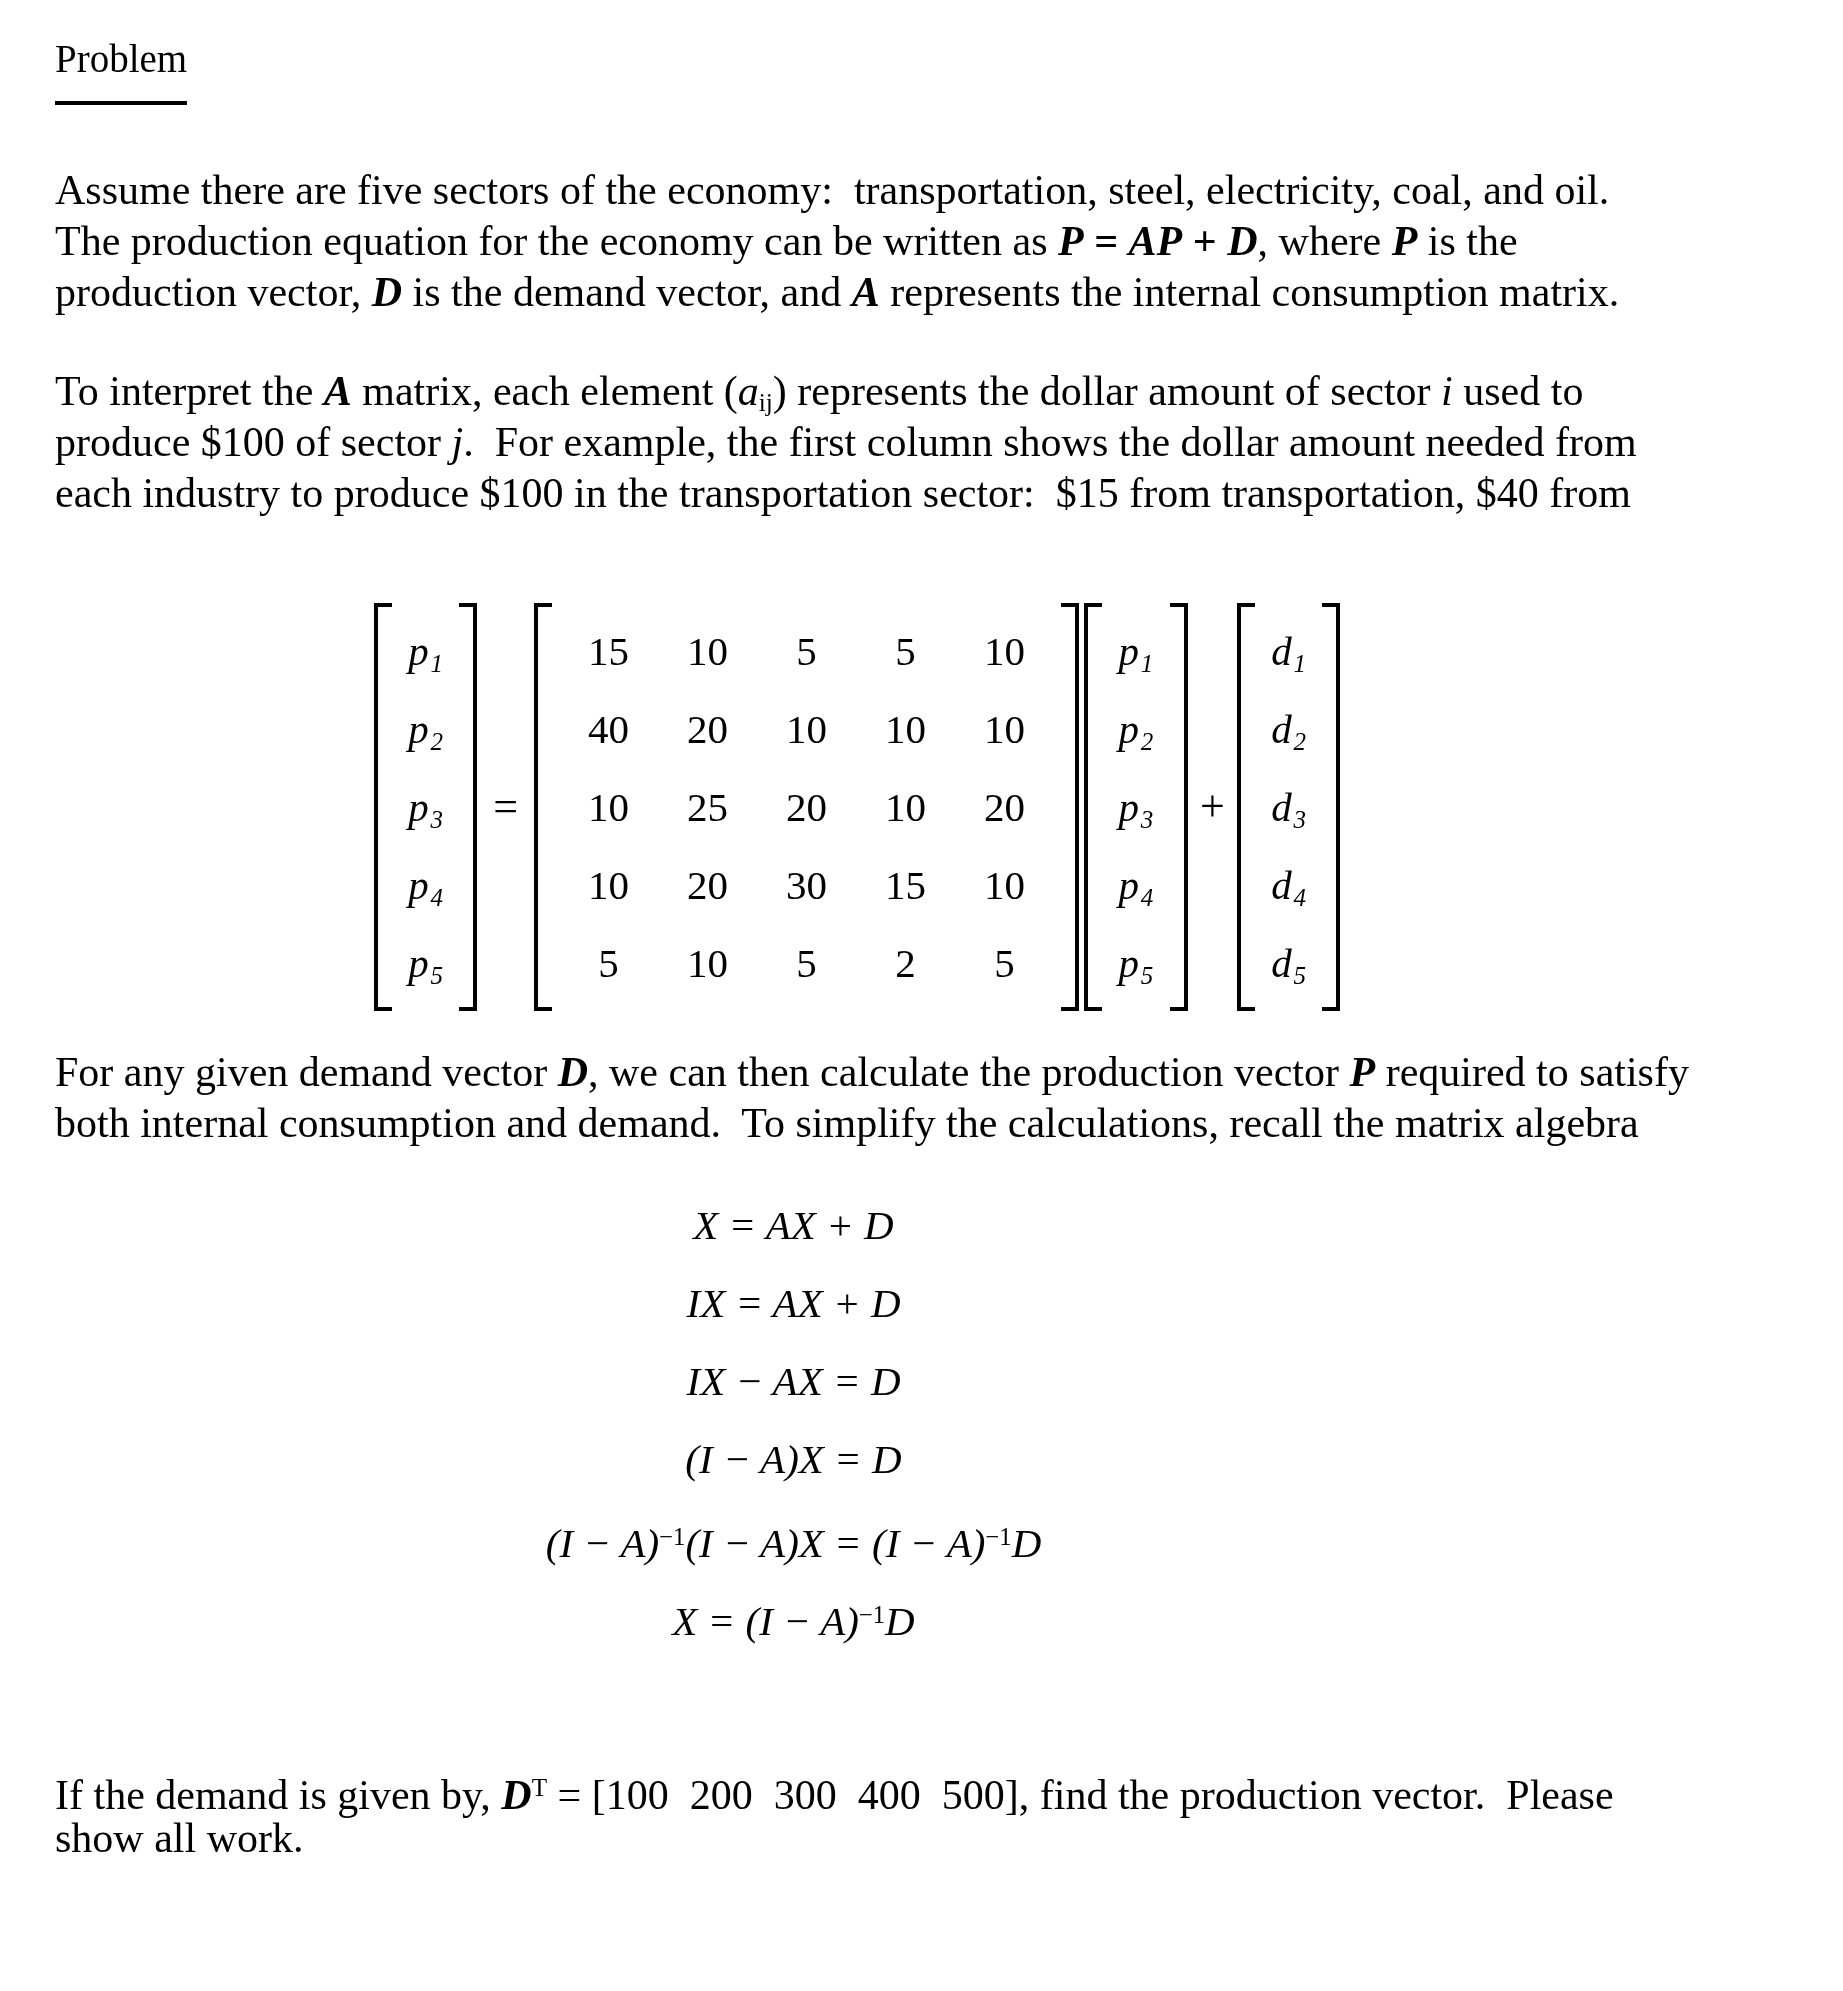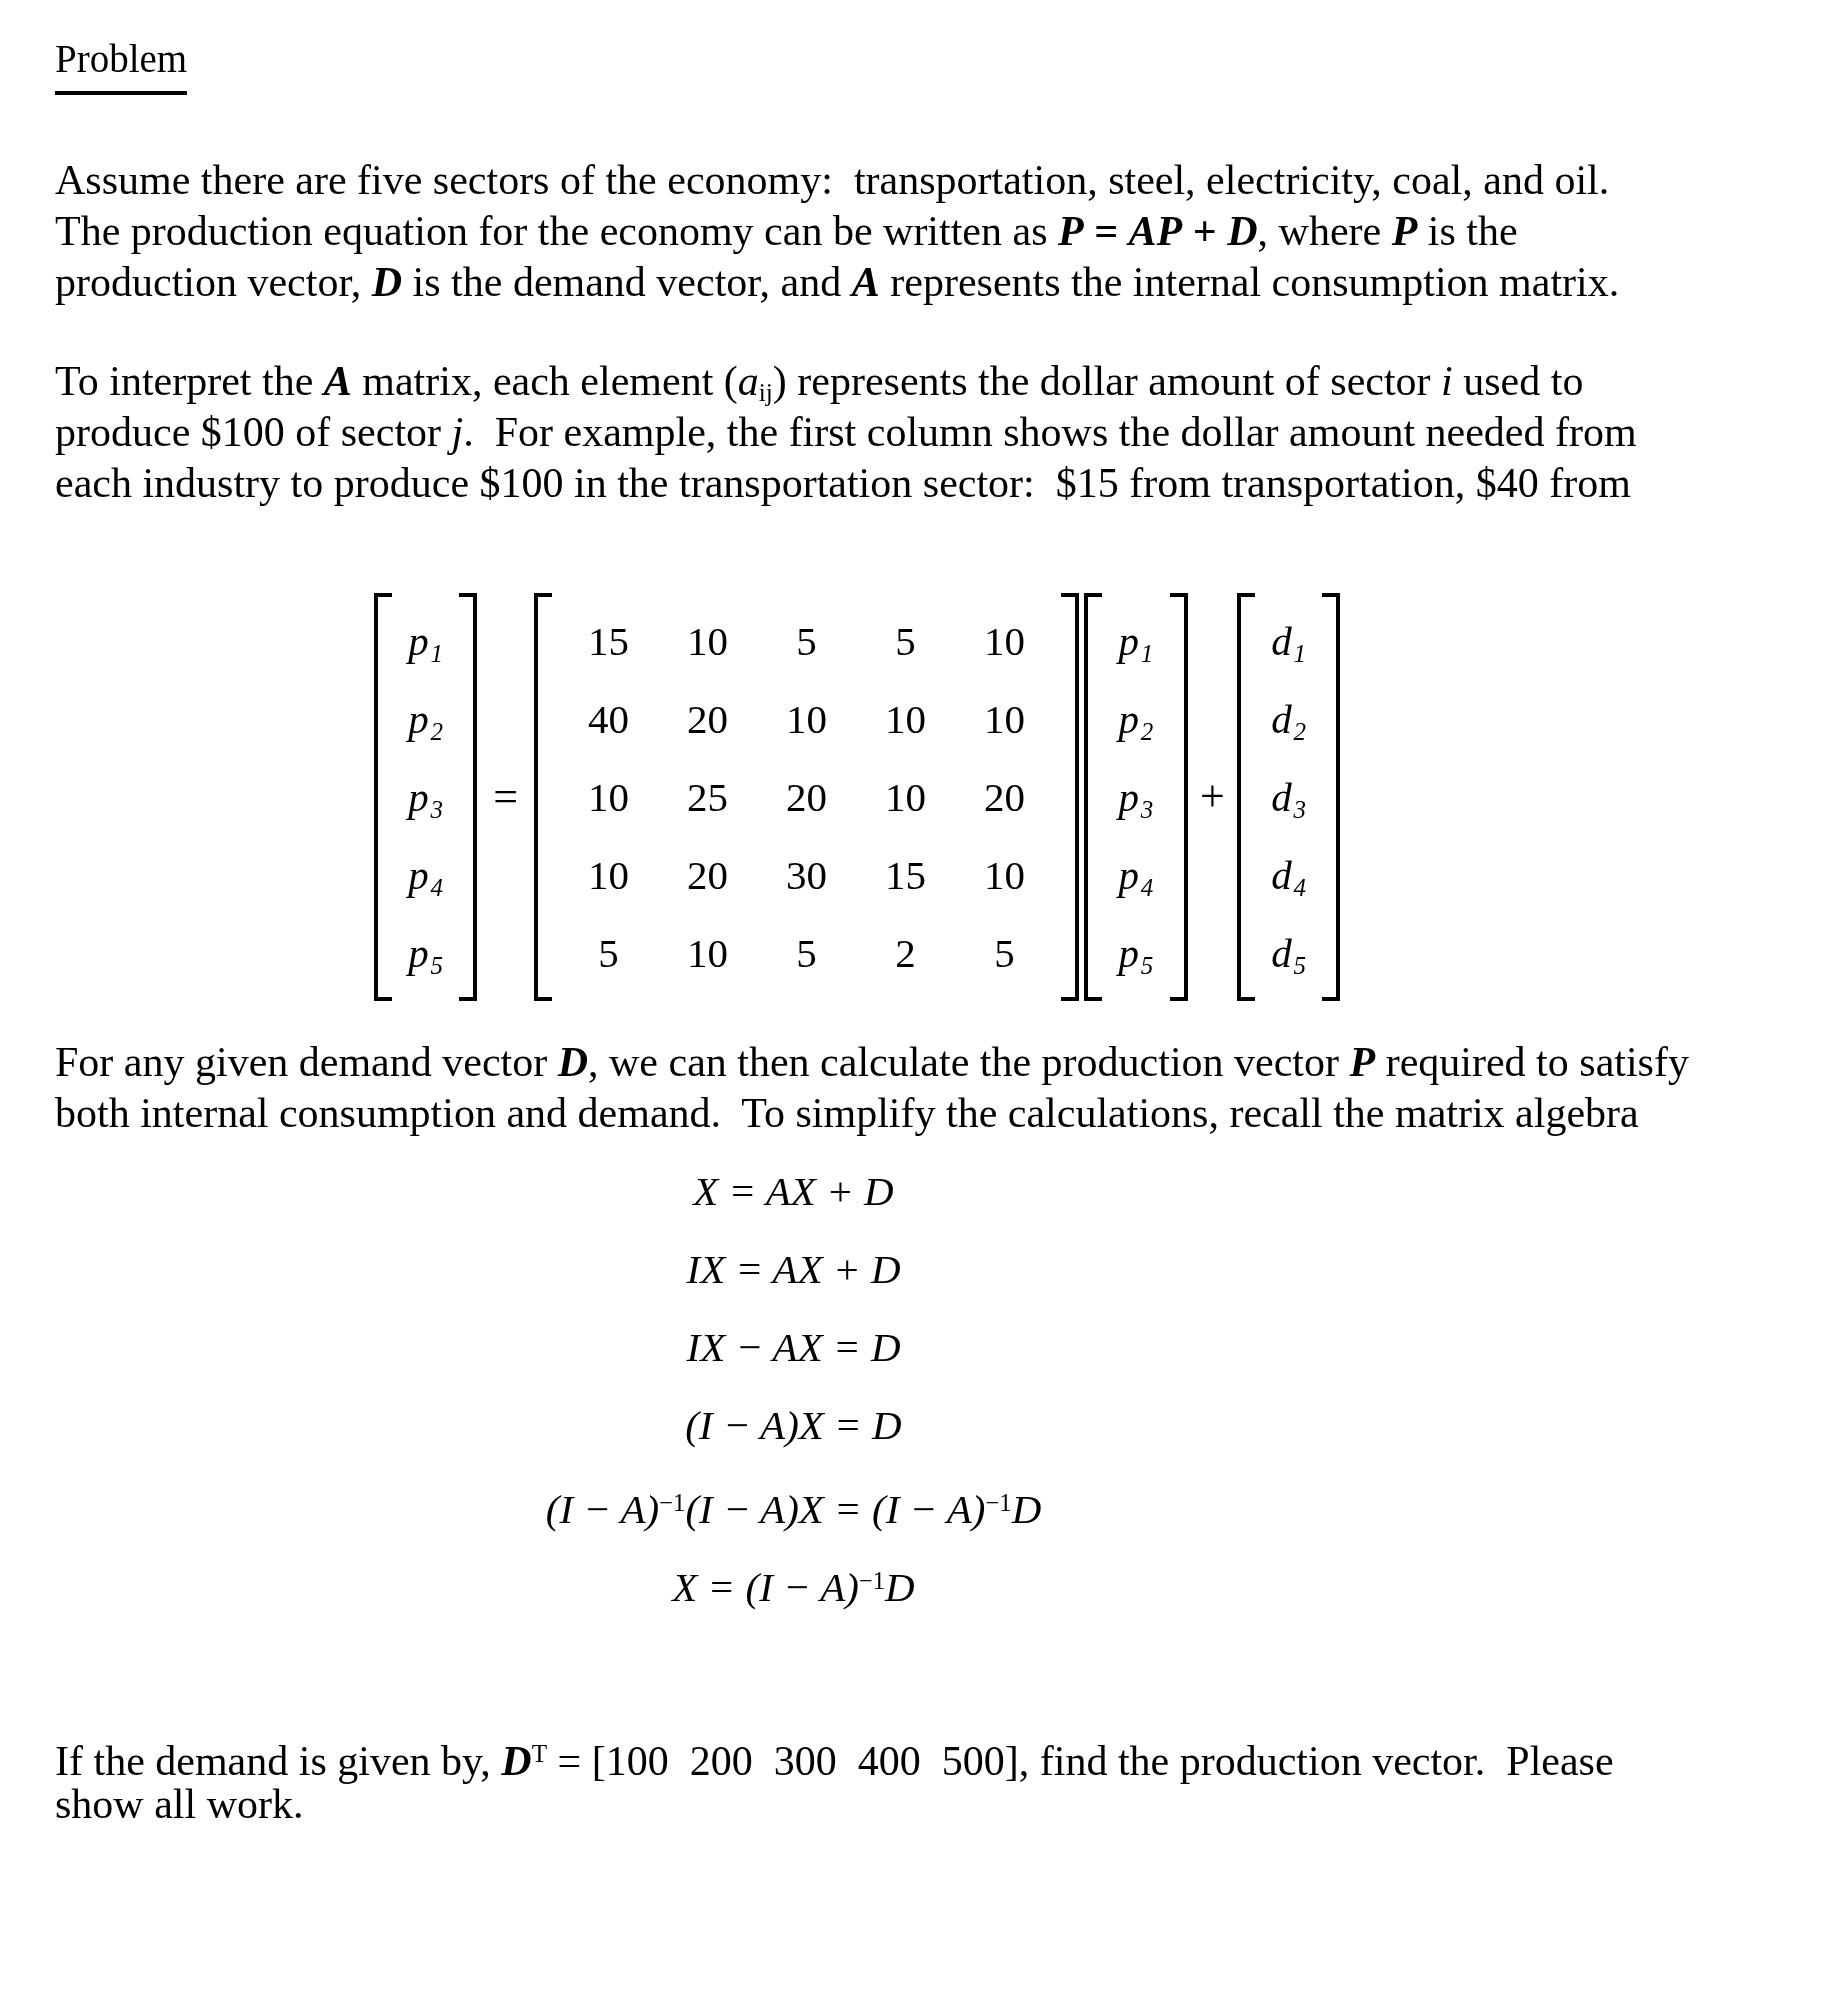--- a/index.html
+++ b/index.html
@@ -18,21 +18,21 @@
     padding: 37px 49px 0 55px;
   }
 
   
   .heading-wrap { display: block; }
   .heading {
     display: inline-block;
     font-size: 39px;
     line-height: 44px;
     border-bottom: 4.4px solid #000;
-    padding-bottom: 10px;
+    padding-bottom: 20px;
   }
 
   
   .para { font-size: 42px; }
   .line {
     height: 51px;
     line-height: 51px;
     white-space: nowrap;
   }
   .p1 { margin-top: 60px; }
@@ -88,21 +88,21 @@
     font-size: 41px;
   }
   .op {
     font-size: 44px;
     margin: 0 16px;
   }
   .op.plus { margin: 0 12.4px; }
   .pv2 { margin-left: 5.3px; }
 
   
-  .equations { width: 1477px; margin-top: 29px; }
+  .equations { width: 1477px; margin-top: 53px; }
   .eq {
     text-align: center;
     font-size: 41px;
     height: 46px;
     line-height: 46px;
     margin-bottom: 32px;
     white-space: nowrap;
   }
 </style>
 </head>

